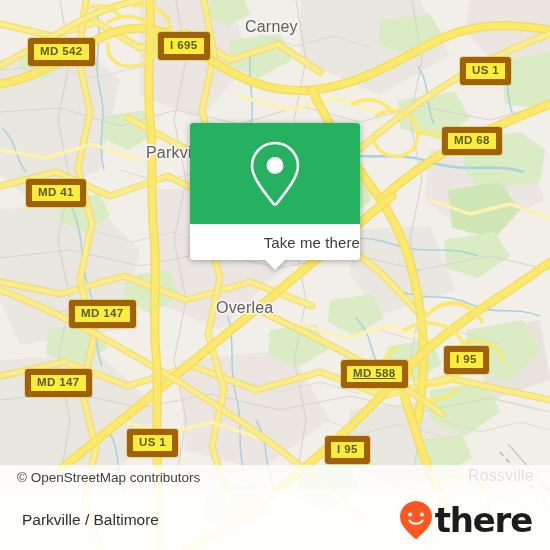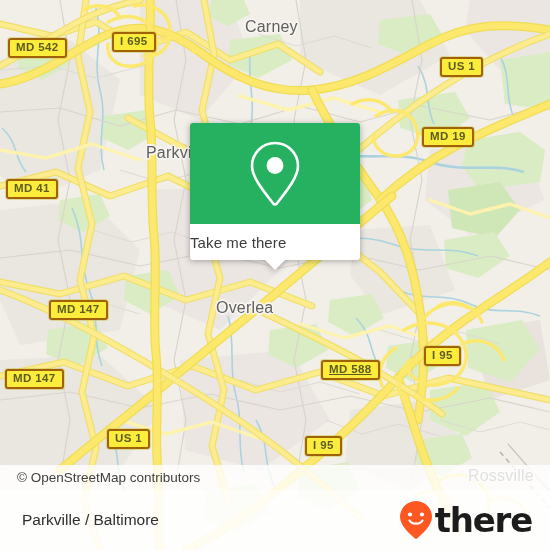--- a/index.html
+++ b/index.html
@@ -6,42 +6,42 @@
   body{width:550px;height:550px;overflow:hidden;
        font-family:"Liberation Sans","DejaVu Sans",sans-serif;}
 
   #app{position:relative;width:550px;height:550px;overflow:hidden;background:#f0abfc;}
 
   
   #map{position:absolute;left:0;top:0;width:550px;height:550px;background:#f2efe9;}
   #map svg{display:block;width:550px;height:550px;}
 
   
-  .shield{position:absolute;background:#fced3c;border:2px solid #a16207;border-radius:3px;
+  .shield{position:absolute;background:#fced3c;border:6px solid #a16207;border-radius:3px;
           padding:1px 6px 2px 6px;font-size:11.5px;font-weight:bold;color:#5d5b20;
           letter-spacing:.4px;white-space:nowrap;line-height:13px;
-          box-shadow:0 0 0 1px rgba(200,190,60,.45);}
+          box-shadow:0 0 0 1px rgba(200,190,60,.45);margin-left:20px;}
   .shield i{font-style:normal;}
 
   
   .place{position:absolute;font-size:16px;color:#61605e;white-space:nowrap;
          letter-spacing:.2px;
          text-shadow:-1.6px 0 #f7f5f1,1.6px 0 #f7f5f1,0 -1.6px #f7f5f1,0 1.6px #f7f5f1,
                      -1.2px -1.2px #f7f5f1,1.2px 1.2px #f7f5f1,-1.2px 1.2px #f7f5f1,1.2px -1.2px #f7f5f1;}
 
   
   #callout{position:absolute;left:190px;top:123px;width:170px;height:137px;
            border-radius:3px;overflow:visible;
            filter:drop-shadow(0 1px 3px rgba(0,0,0,.32));}
   #callout-green{position:absolute;left:0;top:0;width:170px;height:101px;
                  background:#25b15f;border-radius:3px 3px 0 0;
                  display:flex;align-items:center;justify-content:center;}
   #callout-cta{position:absolute;left:0;top:101px;width:170px;height:36px;
                background:#fff;border-radius:0 0 3px 3px;
-               display:flex;align-items:center;justify-content:flex-start;
+               display:flex;align-items:center;justify-content:flex-end;
                font-size:15px;color:#3c3c3c;letter-spacing:.1px;}
   #callout-tail{position:absolute;left:50%;top:136px;margin-left:-11px;
                 width:0;height:0;border-left:11px solid transparent;
                 border-right:11px solid transparent;border-top:11px solid #fff;}
 
   
   #attribution{position:absolute;left:0;top:465px;width:550px;height:25px;
                background:rgba(255,255,255,.80);
                display:flex;align-items:center;
                font-size:13.5px;color:#3f3f3f;padding-left:17px;box-sizing:border-box;}
@@ -262,23 +262,23 @@
       </g>
     </svg>
   </div>
 
   <div class="place" style="left:245px;top:18px;">Carney</div>
   <div class="place" style="left:146px;top:144px;">Parkville</div>
   <div class="place" style="left:216px;top:299px;text-align:right;">Overlea</div>
   <div class="place" style="left:468px;top:467px;text-align:right;">Rossville</div>
 
   <div class="shield" style="left:8px;top:38px;"><i>MD 542</i></div>
-  <div class="shield" style="left:112px;top:32px;"><i>I 695</i></div>
+  <div class="shield" style="left:138px;top:32px;"><i>I 695</i></div>
   <div class="shield" style="left:440px;top:57px;"><i>US 1</i></div>
-  <div class="shield" style="left:422px;top:127px;"><i>MD 19</i></div>
+  <div class="shield" style="left:422px;top:127px;"><i>MD 68</i></div>
   <div class="shield" style="left:6px;top:179px;"><i>MD 41</i></div>
   <div class="shield" style="left:49px;top:300px;"><i>MD 147</i></div>
   <div class="shield" style="left:5px;top:369px;"><i>MD 147</i></div>
   <div class="shield" style="left:321px;top:360px;text-decoration:underline;"><i>MD 588</i></div>
   <div class="shield" style="left:424px;top:346px;"><i>I 95</i></div>
   <div class="shield" style="left:107px;top:429px;"><i>US 1</i></div>
   <div class="shield" style="left:305px;top:436px;"><i>I 95</i></div>
 
   <div id="callout">
     <div id="callout-green">

